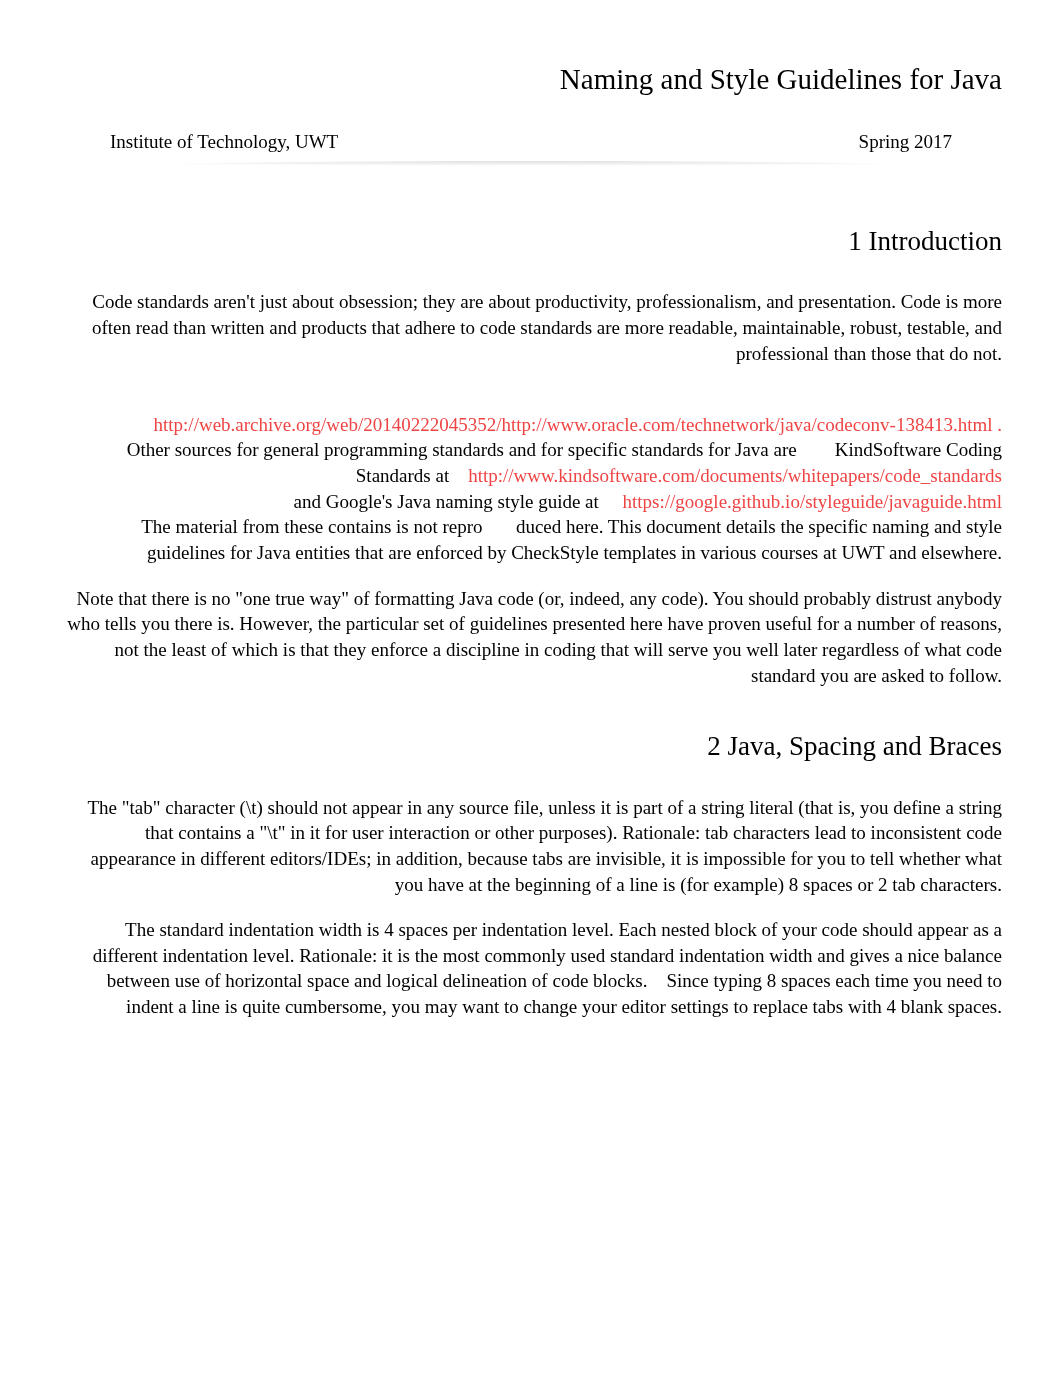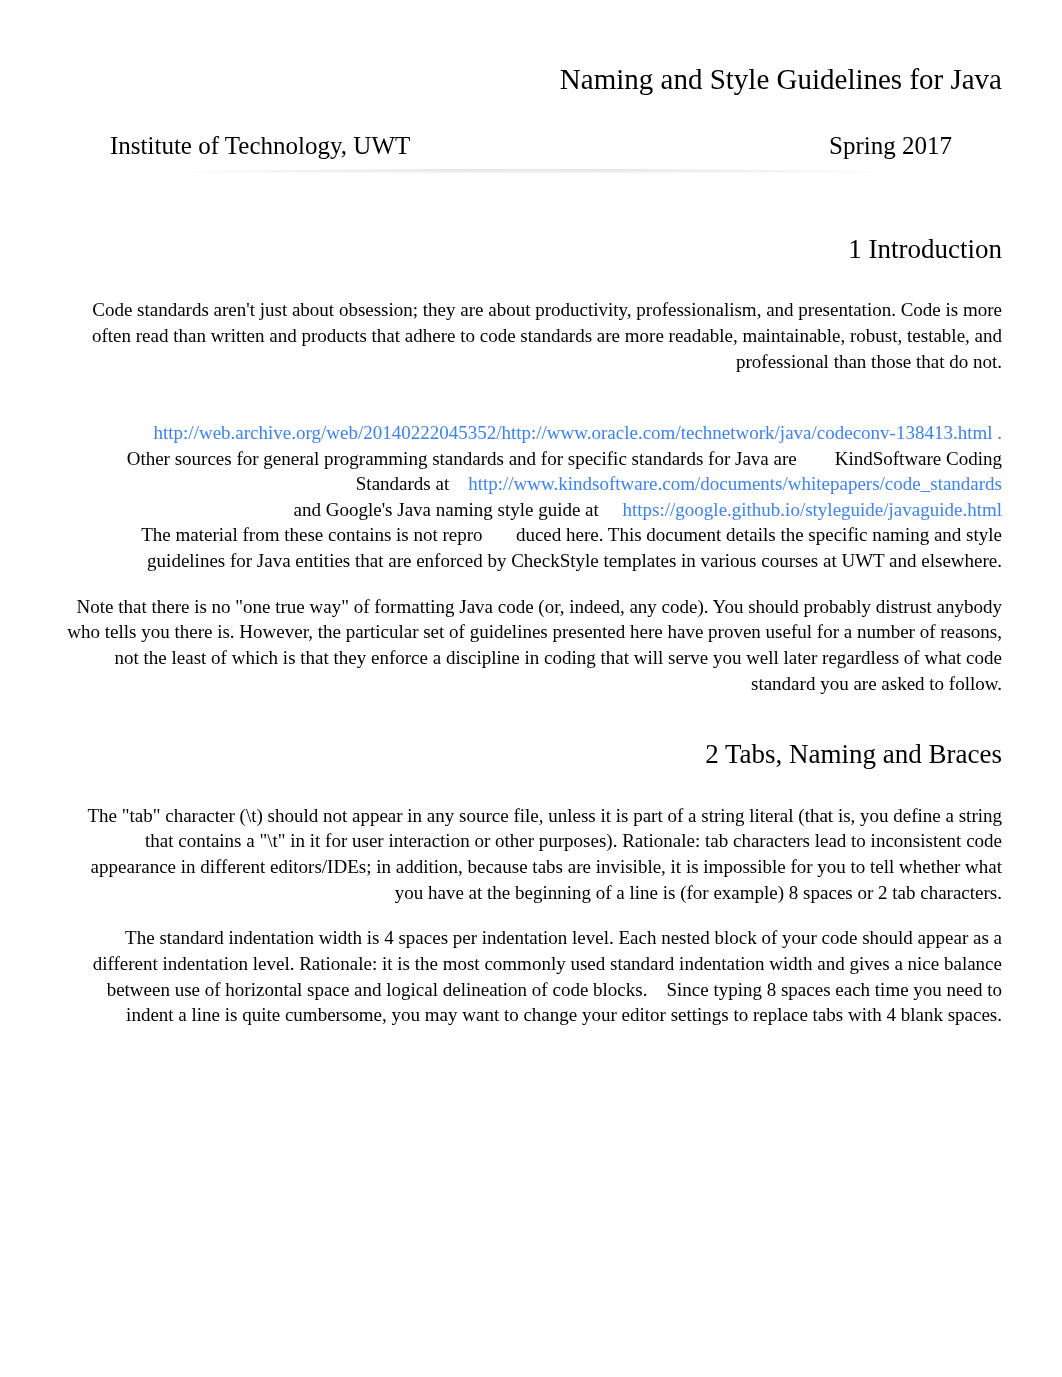--- a/index.html
+++ b/index.html
@@ -20,21 +20,21 @@
     .title {
       text-align: right;
       font-size: 29px;
       font-weight: normal;
       margin-bottom: 30px;
     }
     .header-row {
       display: flex;
       justify-content: space-between;
       padding: 0 50px 0 50px;
-      font-size: 25px;
+      font-size: 19px;
       margin-bottom: 6px;
     }
     .divider {
       height: 12px;
       margin: 0 50px 0 50px;
       background: radial-gradient(ellipse 90% 60% at center 0%, rgba(0,0,0,0.12) 0%, rgba(0,0,0,0.06) 40%, rgba(0,0,0,0) 70%);
       border-radius: 50%;
       margin-bottom: 50px;
     }
     .section-heading {
@@ -45,21 +45,21 @@
     }
     .section-num {
       display: inline-block;
       width: 34px;
     }
     p {
       margin-bottom: 20px;
       margin-top: 16px;
     }
     .link {
-      color: #3b82f6;
+      color: #ef4444;
       text-decoration: none;
     }
     .content {
       padding: 0 0 0 0;
     }
     .section-block {
       margin-bottom: 40px;
       text-align: right;
     }
   </style>
@@ -100,21 +100,21 @@
       &nbsp;&nbsp;&nbsp;&nbsp;&nbsp;
       <span>duced here. This document details the specific naming and style guidelines for Java entities that are enforced by CheckStyle templates in various courses at UWT and elsewhere.</span>
     </p>
 
     <p>Note that there is no "one true way" of formatting Java code (or, indeed, any code). You should probably distrust anybody who tells you there is. However, the particular set of guidelines presented here have proven useful for a number of reasons, not the least of which is that they enforce a discipline in coding that will serve you well later regardless of what code standard you are asked to follow.</p>
   </div>
 
   <div class="section-block">
     <h2 class="section-heading">
       <span class="section-num">2</span>
-      <span>Tabs, Naming and Braces</span>
+      <span>Java, Spacing and Braces</span>
     </h2>
 
     <p>The "tab" character (\t) should not appear in any source file, unless it is part of a string literal (that is, you define a string that contains a "\t" in it for user interaction or other purposes). Rationale: tab characters lead to inconsistent code appearance in different editors/IDEs; in addition, because tabs are invisible, it is impossible for you to tell whether what you have at the beginning of a line is (for example) 8 spaces or 2 tab characters.</p>
 
     <p>
       <span>The standard indentation width is 4 spaces per indentation level. Each nested block of your code should appear as a different indentation level. Rationale: it is the most commonly used standard indentation width and gives a nice balance between use of horizontal space and logical delineation of code blocks.</span>
       &nbsp;&nbsp;
       <span>Since typing 8 spaces each time you need to indent a line is quite cumbersome, you may want to change your editor settings to replace tabs with 4 blank spaces.</span>
     </p>
   </div>

